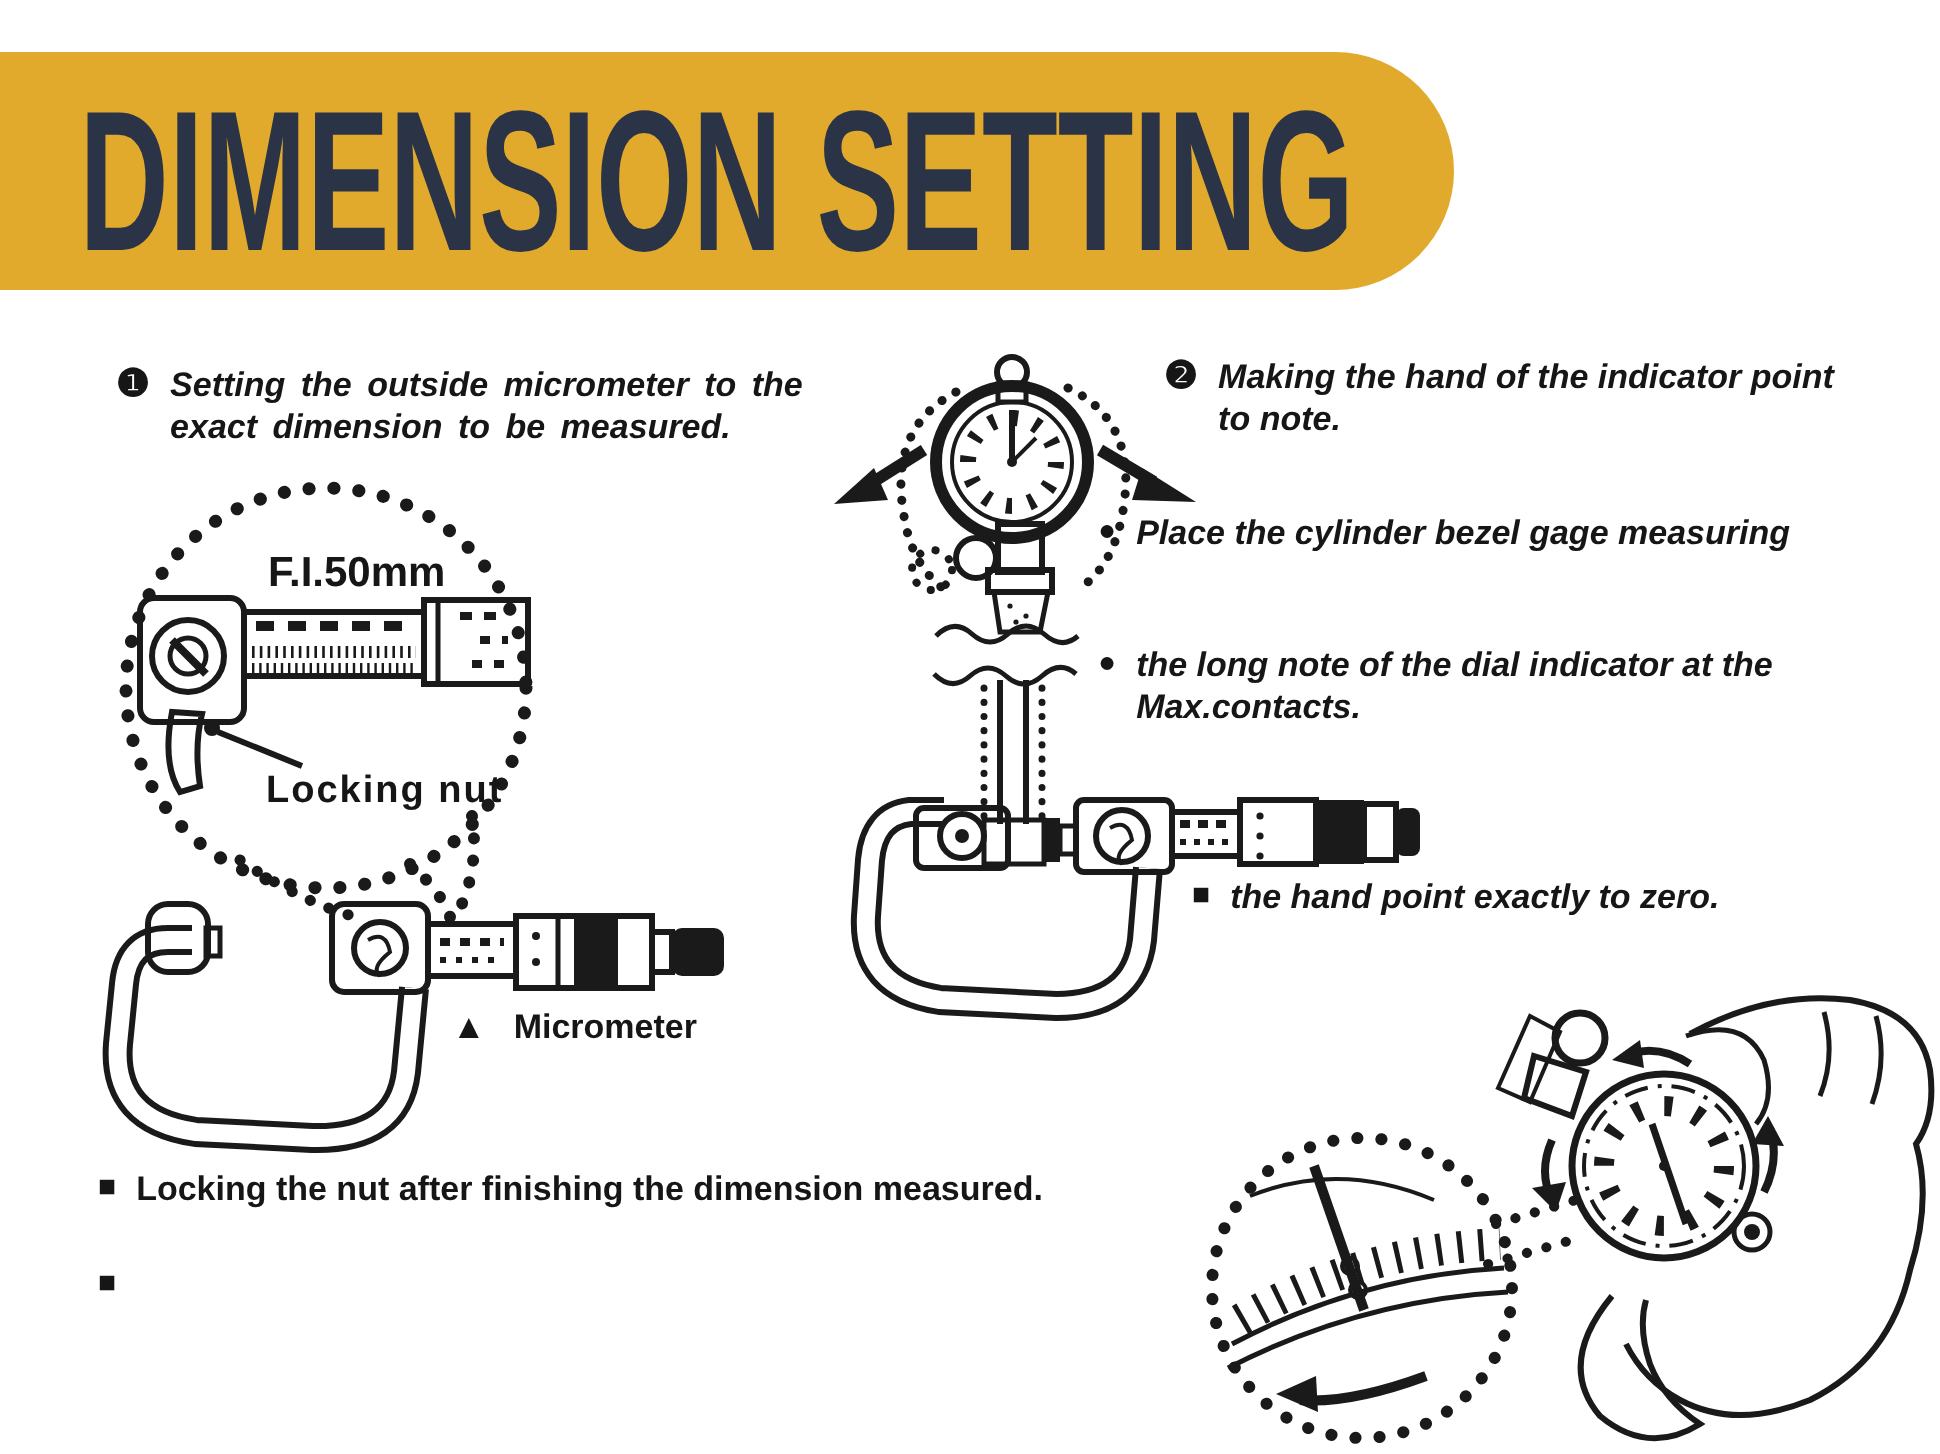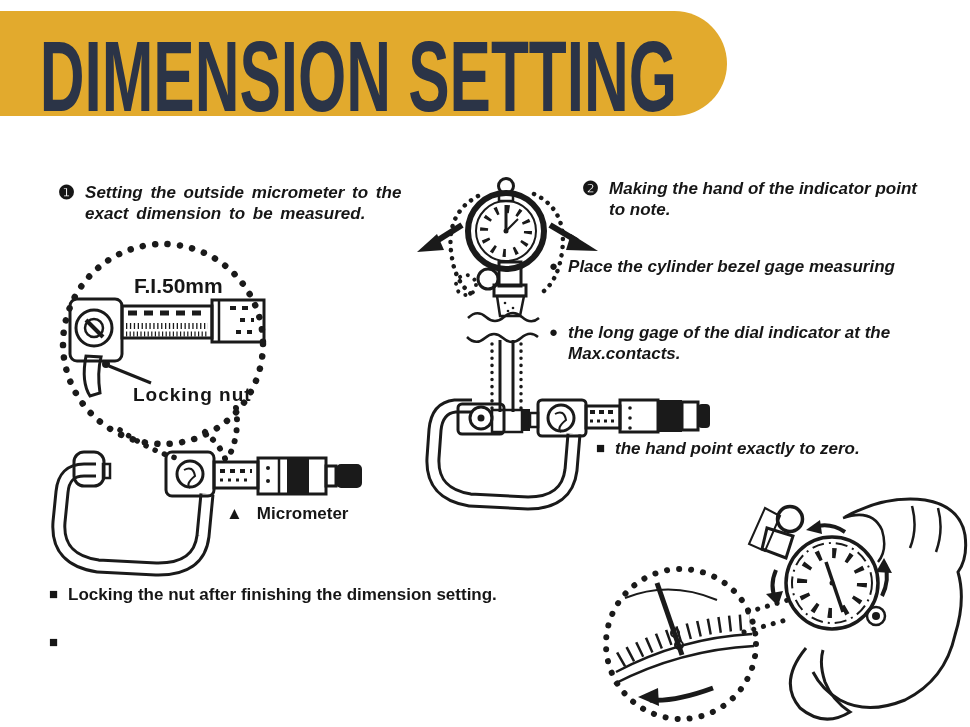--- a/index.html
+++ b/index.html
@@ -1,19 +1,19 @@
 <!DOCTYPE html>
 <html><head>
 <meta charset="utf-8">
 <style>
   html,body{margin:0;padding:0;background:#ffffff;}
   #page{position:relative;width:970px;height:727px;background:#ffffff;overflow:hidden;
         font-family:"Liberation Sans",sans-serif;color:#161616;}
   
-  #banner{position:absolute;left:0;top:11px;width:727px;height:105px;
+  #banner{position:absolute;left:0;top:26px;width:727px;height:119px;
           border-radius:0 67px 67px 0;}
   #banner .title{display:inline-block;white-space:nowrap;font-weight:bold;
           font-size:100px;line-height:131px;padding-left:64px;
           transform:scaleX(0.62);transform-origin:0 50%;letter-spacing:0px;}
   
   .block{position:absolute;display:flex;align-items:flex-start;
          font-weight:600;font-size:17px;line-height:21px;color:#161616;}
   .block .mk{flex:none;margin-right:10px;}
   .mk-circled{font-size:19px;line-height:21px;}
   .mk-dot{font-size:15px;line-height:20px;}
@@ -61,35 +61,35 @@
   <div class="block" id="bullet1">
     <span class="mk mk-dot">●</span>
     <span class="lines">
       <span>Place the cylinder bezel gage measuring</span>
     </span>
   </div>
 
   <div class="block" id="bullet2">
     <span class="mk mk-dot">●</span>
     <span class="lines">
-      <span>the long gage of the dial indicator at the</span>
+      <span>the long note of the dial indicator at the</span>
       <span>Max.contacts.</span>
     </span>
   </div>
 
   <div class="block" id="bullet3">
     <span class="mk mk-sq">■</span>
     <span class="lines">
       <span>the hand point exactly to zero.</span>
     </span>
   </div>
 
   <div class="block" id="note1">
     <span class="mk mk-sq">■</span>
-    <span>Locking the nut after finishing the dimension setting.</span>
+    <span>Locking the nut after finishing the dimension measured.</span>
   </div>
   <div class="block" id="note2">
     <span class="mk mk-sq">■</span>
   </div>
 
   <div class="block" id="micro-caption">
     <span class="mk">▲</span>
     <span>Micrometer</span>
   </div>
 

